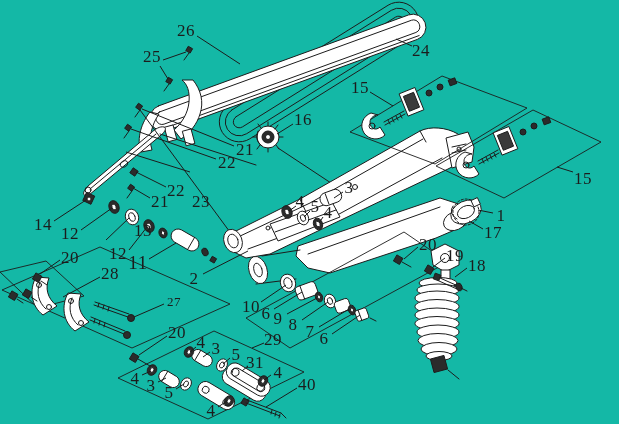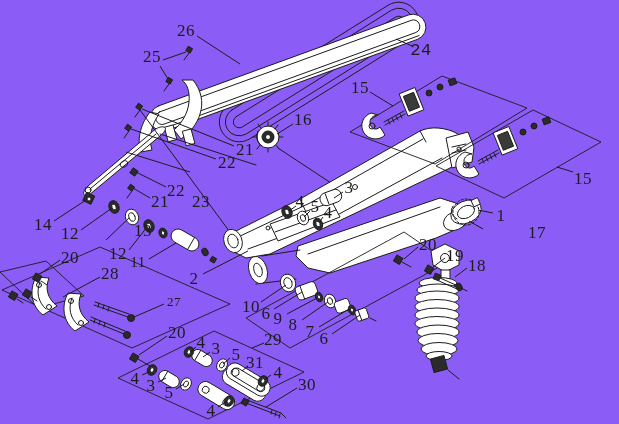--- a/index.html
+++ b/index.html
@@ -1,19 +1,19 @@
 <!DOCTYPE html>
 <html><head>
 <meta charset="utf-8">
 <style>
   html,body{margin:0;padding:0;background:#ffffff;}
   .stage{
     position:relative;
     width:619px;height:424px;
-    background:#8b5cf6;
+    background:#14b8a6;
     overflow:hidden;
     font-family:"Liberation Serif", serif;
   }
   .stage svg{position:absolute;left:0;top:0;}
   svg *{vector-effect:non-scaling-stroke;}
   .ln{stroke:#1c1c1c;stroke-width:1;fill:none;stroke-linejoin:round;stroke-linecap:round;}
   .fw{stroke:#1c1c1c;stroke-width:1;fill:#ffffff;stroke-linejoin:round;}
   .fd{stroke:#1c1c1c;stroke-width:1;fill:#2b2b2b;stroke-linejoin:round;}
   .box{stroke:#1c1c1c;stroke-width:0.9;fill:none;}
   .callout{
@@ -373,58 +373,58 @@
         <line x1="271" y1="375" x2="264" y2="380" stroke="#1c1c1c" stroke-width="1"></line>
         <line x1="297" y1="388" x2="266" y2="407" stroke="#1c1c1c" stroke-width="1"></line>
         <line x1="142" y1="375" x2="151" y2="371" stroke="#1c1c1c" stroke-width="1"></line>
         <line x1="158" y1="382" x2="166" y2="378" stroke="#1c1c1c" stroke-width="1"></line>
         <line x1="176" y1="389" x2="184" y2="384" stroke="#1c1c1c" stroke-width="1"></line>
         <line x1="218" y1="407" x2="227" y2="401" stroke="#1c1c1c" stroke-width="1"></line>
       </g>
   </svg>
 <div class="callout" style="left: 186px; top: 30px; color: rgb(28, 28, 28); font-size: 17px;">26</div>
     <div class="callout" style="left: 152px; top: 56px; color: rgb(28, 28, 28); font-size: 17px; text-align: center;">25</div>
-    <div class="callout" style="left: 421px; top: 50px; color: rgb(28, 28, 28); font-size: 17px; font-family: Liberation Mono, monospace;">24</div>
+    <div class="callout" style="left: 421px; top: 50px; color: rgb(28, 28, 28); font-size: 17px;">24</div>
     <div class="callout" style="left: 360px; top: 87px; color: rgb(28, 28, 28); font-size: 17px;">15</div>
     <div class="callout" style="left: 303px; top: 119px; color: rgb(28, 28, 28); font-size: 17px;">16</div>
     <div class="callout" style="left: 245px; top: 149px; color: rgb(28, 28, 28); font-size: 17px;">21</div>
     <div class="callout" style="left: 227px; top: 162px; color: rgb(28, 28, 28); font-size: 17px;">22</div>
     <div class="callout" style="left: 201px; top: 175px; color: rgb(28, 28, 28); font-size: 17px; margin-top: 26px;">23</div>
     <div class="callout" style="left: 176px; top: 190px; color: rgb(28, 28, 28); font-size: 17px;">22</div>
     <div class="callout" style="left: 160px; top: 201px; color: rgb(28, 28, 28); font-size: 17px;">21</div>
     <div class="callout" style="left: 43px; top: 224px; color: rgb(28, 28, 28); font-size: 17px; text-align: center;">14</div>
     <div class="callout" style="left: 70px; top: 233px; color: rgb(28, 28, 28); font-size: 17px;">12</div>
     <div class="callout" style="left: 95px; top: 230px; color: rgb(28, 28, 28); font-size: 17px; margin-left: 48px;">13</div>
     <div class="callout" style="left: 118px; top: 253px; color: rgb(28, 28, 28); font-size: 17px;">12</div>
-    <div class="callout" style="left: 138px; top: 262px; color: rgb(28, 28, 28); font-size: 15px;">11</div>
+    <div class="callout" style="left: 138px; top: 262px; color: rgb(28, 28, 28); font-size: 19px;">11</div>
     <div class="callout" style="left: 194px; top: 278px; color: rgb(28, 28, 28); font-size: 17px;">2</div>
     <div class="callout" style="left: 349px; top: 187px; color: rgb(28, 28, 28); font-size: 17px;">3</div>
     <div class="callout" style="left: 300px; top: 201px; color: rgb(28, 28, 28); font-size: 17px;">4</div>
     <div class="callout" style="left: 315px; top: 206px; color: rgb(28, 28, 28); font-size: 17px;">5</div>
     <div class="callout" style="left: 328px; top: 212px; color: rgb(28, 28, 28); font-size: 17px;">4</div>
     <div class="callout" style="left: 583px; top: 178px; color: rgb(28, 28, 28); font-size: 17px;">15</div>
     <div class="callout" style="left: 501px; top: 215px; color: rgb(28, 28, 28); font-size: 17px;">1</div>
-    <div class="callout" style="left: 493px; top: 232px; color: rgb(28, 28, 28); font-size: 17px; margin-left: 44px;">17</div>
+    <div class="callout" style="left: 493px; top: 232px; color: rgb(28, 28, 28); font-size: 17px;">17</div>
     <div class="callout" style="left: 428px; top: 244px; color: rgb(28, 28, 28); font-size: 17px;">20</div>
     <div class="callout" style="left: 455px; top: 255px; color: rgb(28, 28, 28); font-size: 17px;">19</div>
     <div class="callout" style="left: 477px; top: 265px; color: rgb(28, 28, 28); font-size: 17px;">18</div>
     <div class="callout" style="left: 251px; top: 306px; color: rgb(28, 28, 28); font-size: 17px;">10</div>
     <div class="callout" style="left: 266px; top: 313px; color: rgb(28, 28, 28); font-size: 17px;">6</div>
     <div class="callout" style="left: 278px; top: 318px; color: rgb(28, 28, 28); font-size: 17px;">9</div>
     <div class="callout" style="left: 293px; top: 324px; color: rgb(28, 28, 28); font-size: 17px;">8</div>
     <div class="callout" style="left: 310px; top: 331px; color: rgb(28, 28, 28); font-size: 17px;">7</div>
     <div class="callout" style="left: 324px; top: 338px; color: rgb(28, 28, 28); font-size: 17px;">6</div>
     <div class="callout" style="left: 273px; top: 339px; color: rgb(28, 28, 28); font-size: 17px;">29</div>
     <div class="callout" style="left: 110px; top: 273px; color: rgb(28, 28, 28); font-size: 17px;">28</div>
     <div class="callout" style="left: 70px; top: 257px; color: rgb(28, 28, 28); font-size: 17px;">20</div>
     <div class="callout" style="left: 174px; top: 301px; color: rgb(28, 28, 28); font-size: 13px;">27</div>
     <div class="callout" style="left: 177px; top: 332px; color: rgb(28, 28, 28); font-size: 17px;">20</div>
     <div class="callout" style="left: 201px; top: 342px; color: rgb(28, 28, 28); font-size: 17px;">4</div>
     <div class="callout" style="left: 216px; top: 348px; color: rgb(28, 28, 28); font-size: 17px;">3</div>
     <div class="callout" style="left: 236px; top: 354px; color: rgb(28, 28, 28); font-size: 17px;">5</div>
     <div class="callout" style="left: 255px; top: 362px; color: rgb(28, 28, 28); font-size: 17px;">31</div>
     <div class="callout" style="left: 278px; top: 372px; color: rgb(28, 28, 28); font-size: 17px;">4</div>
-    <div class="callout" style="left: 307px; top: 384px; color: rgb(28, 28, 28); font-size: 17px;">30</div>
+    <div class="callout" style="left: 307px; top: 384px; color: rgb(28, 28, 28); font-size: 17px;">40</div>
     <div class="callout" style="left: 135px; top: 378px; color: rgb(28, 28, 28); font-size: 17px;">4</div>
     <div class="callout" style="left: 151px; top: 385px; color: rgb(28, 28, 28); font-size: 17px;">3</div>
     <div class="callout" style="left: 169px; top: 392px; color: rgb(28, 28, 28); font-size: 17px;">5</div>
     <div class="callout" style="left: 211px; top: 410px; color: rgb(28, 28, 28); font-size: 17px;">4</div>
   </div>
 
 </body></html>

